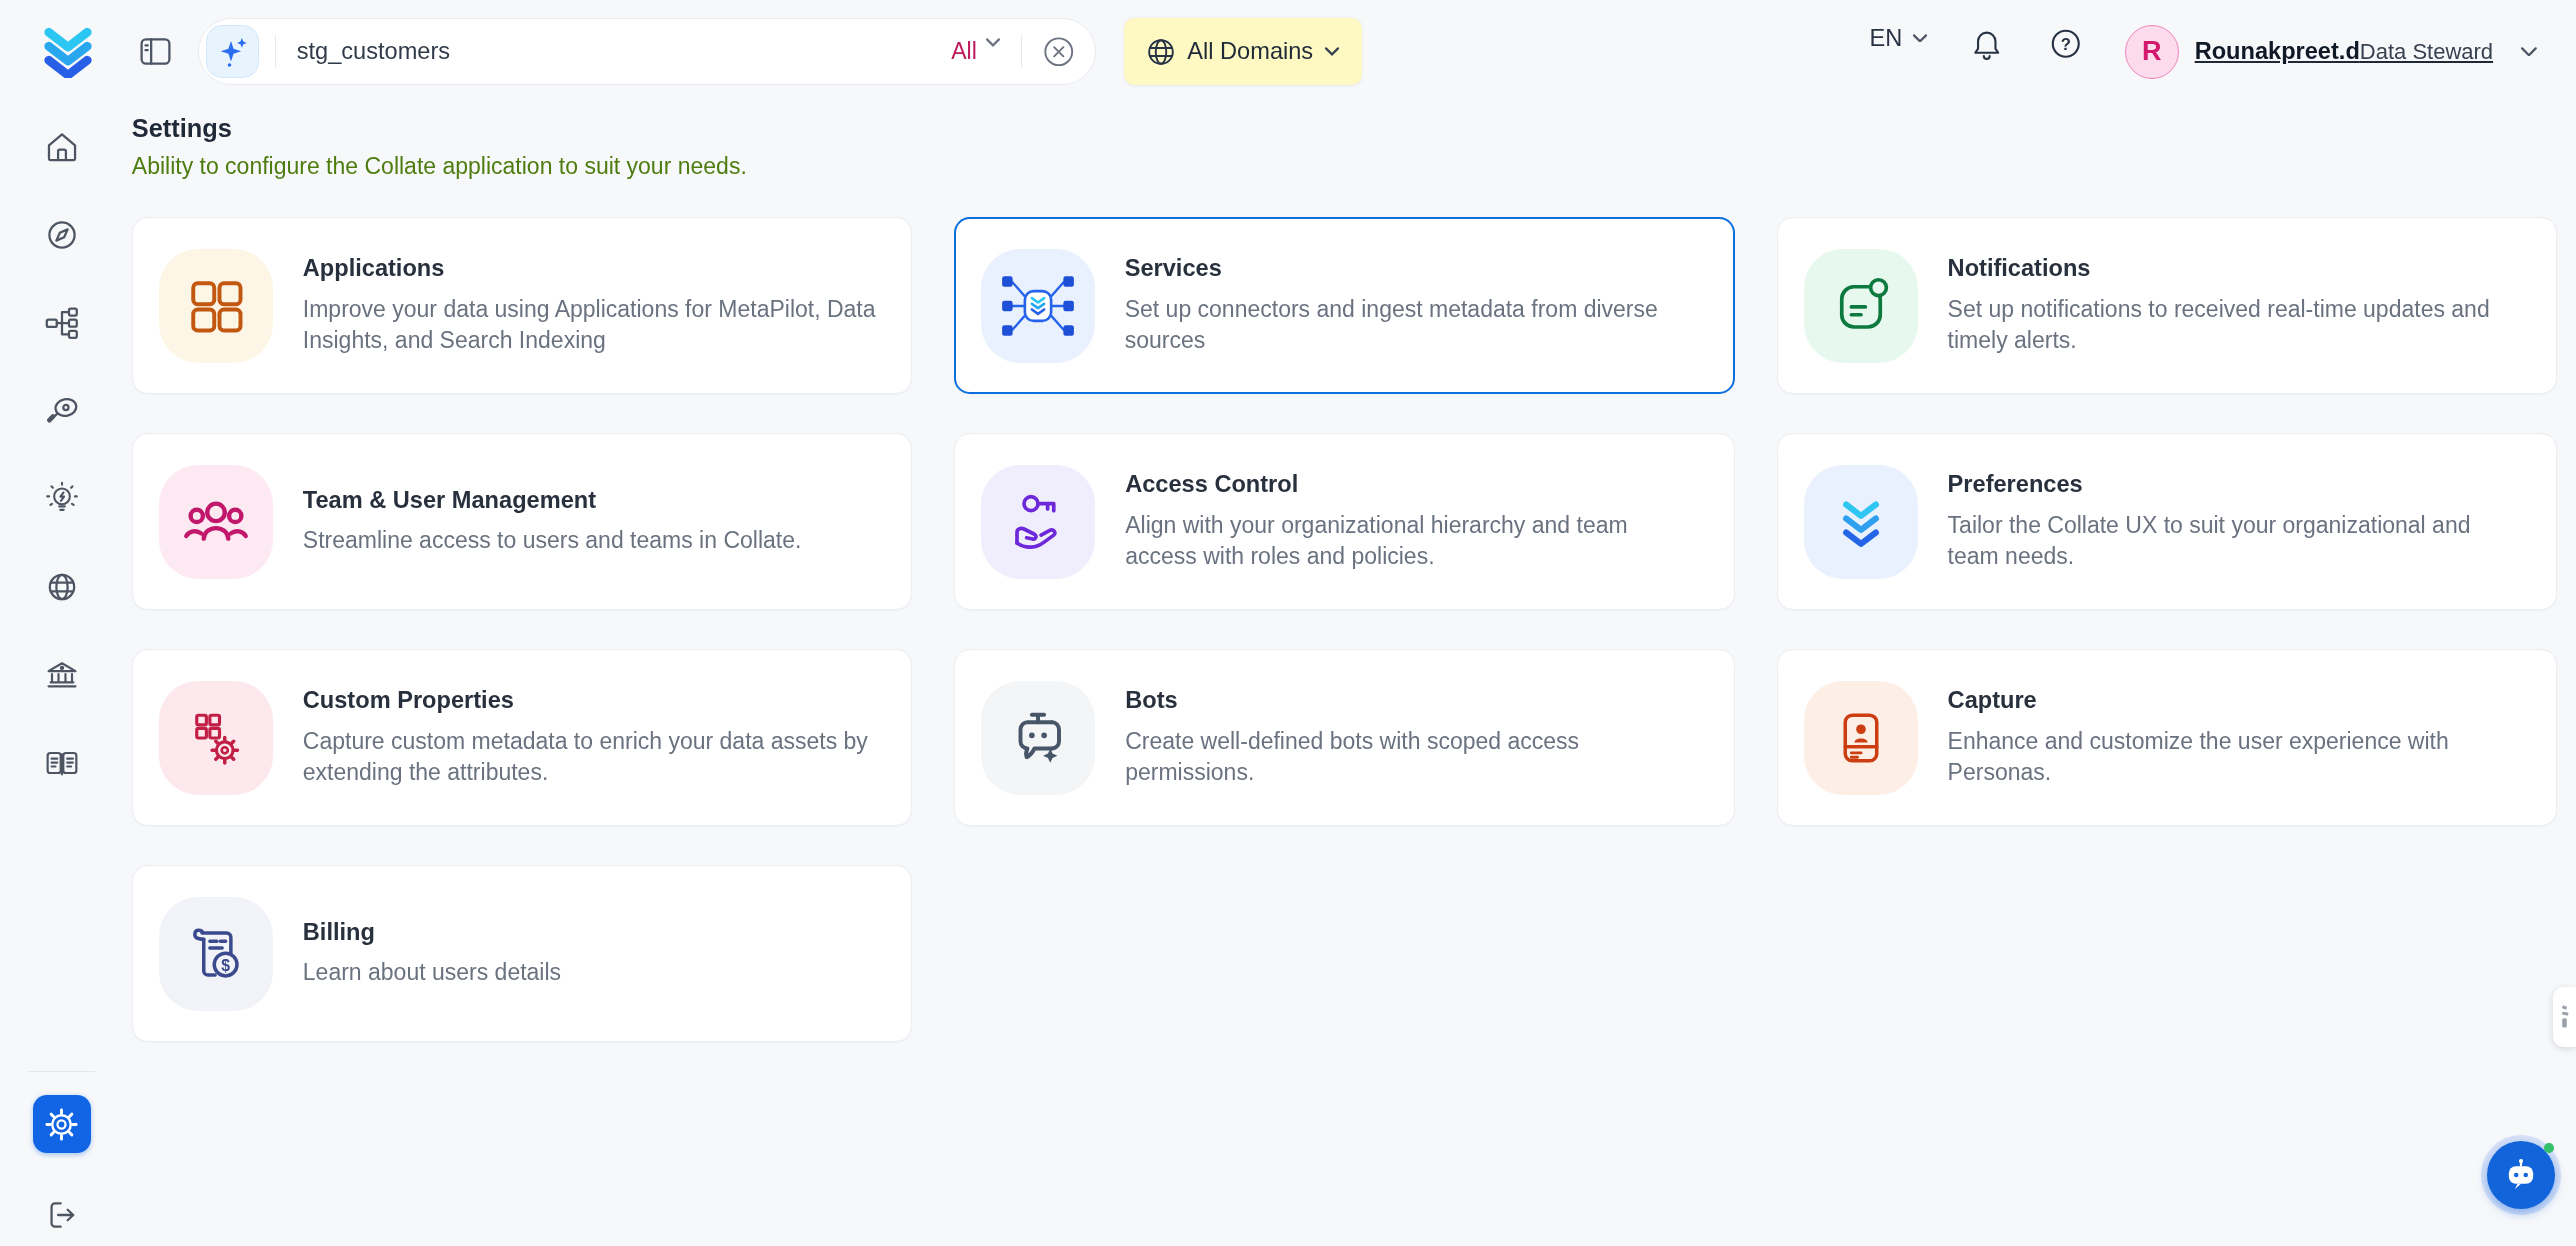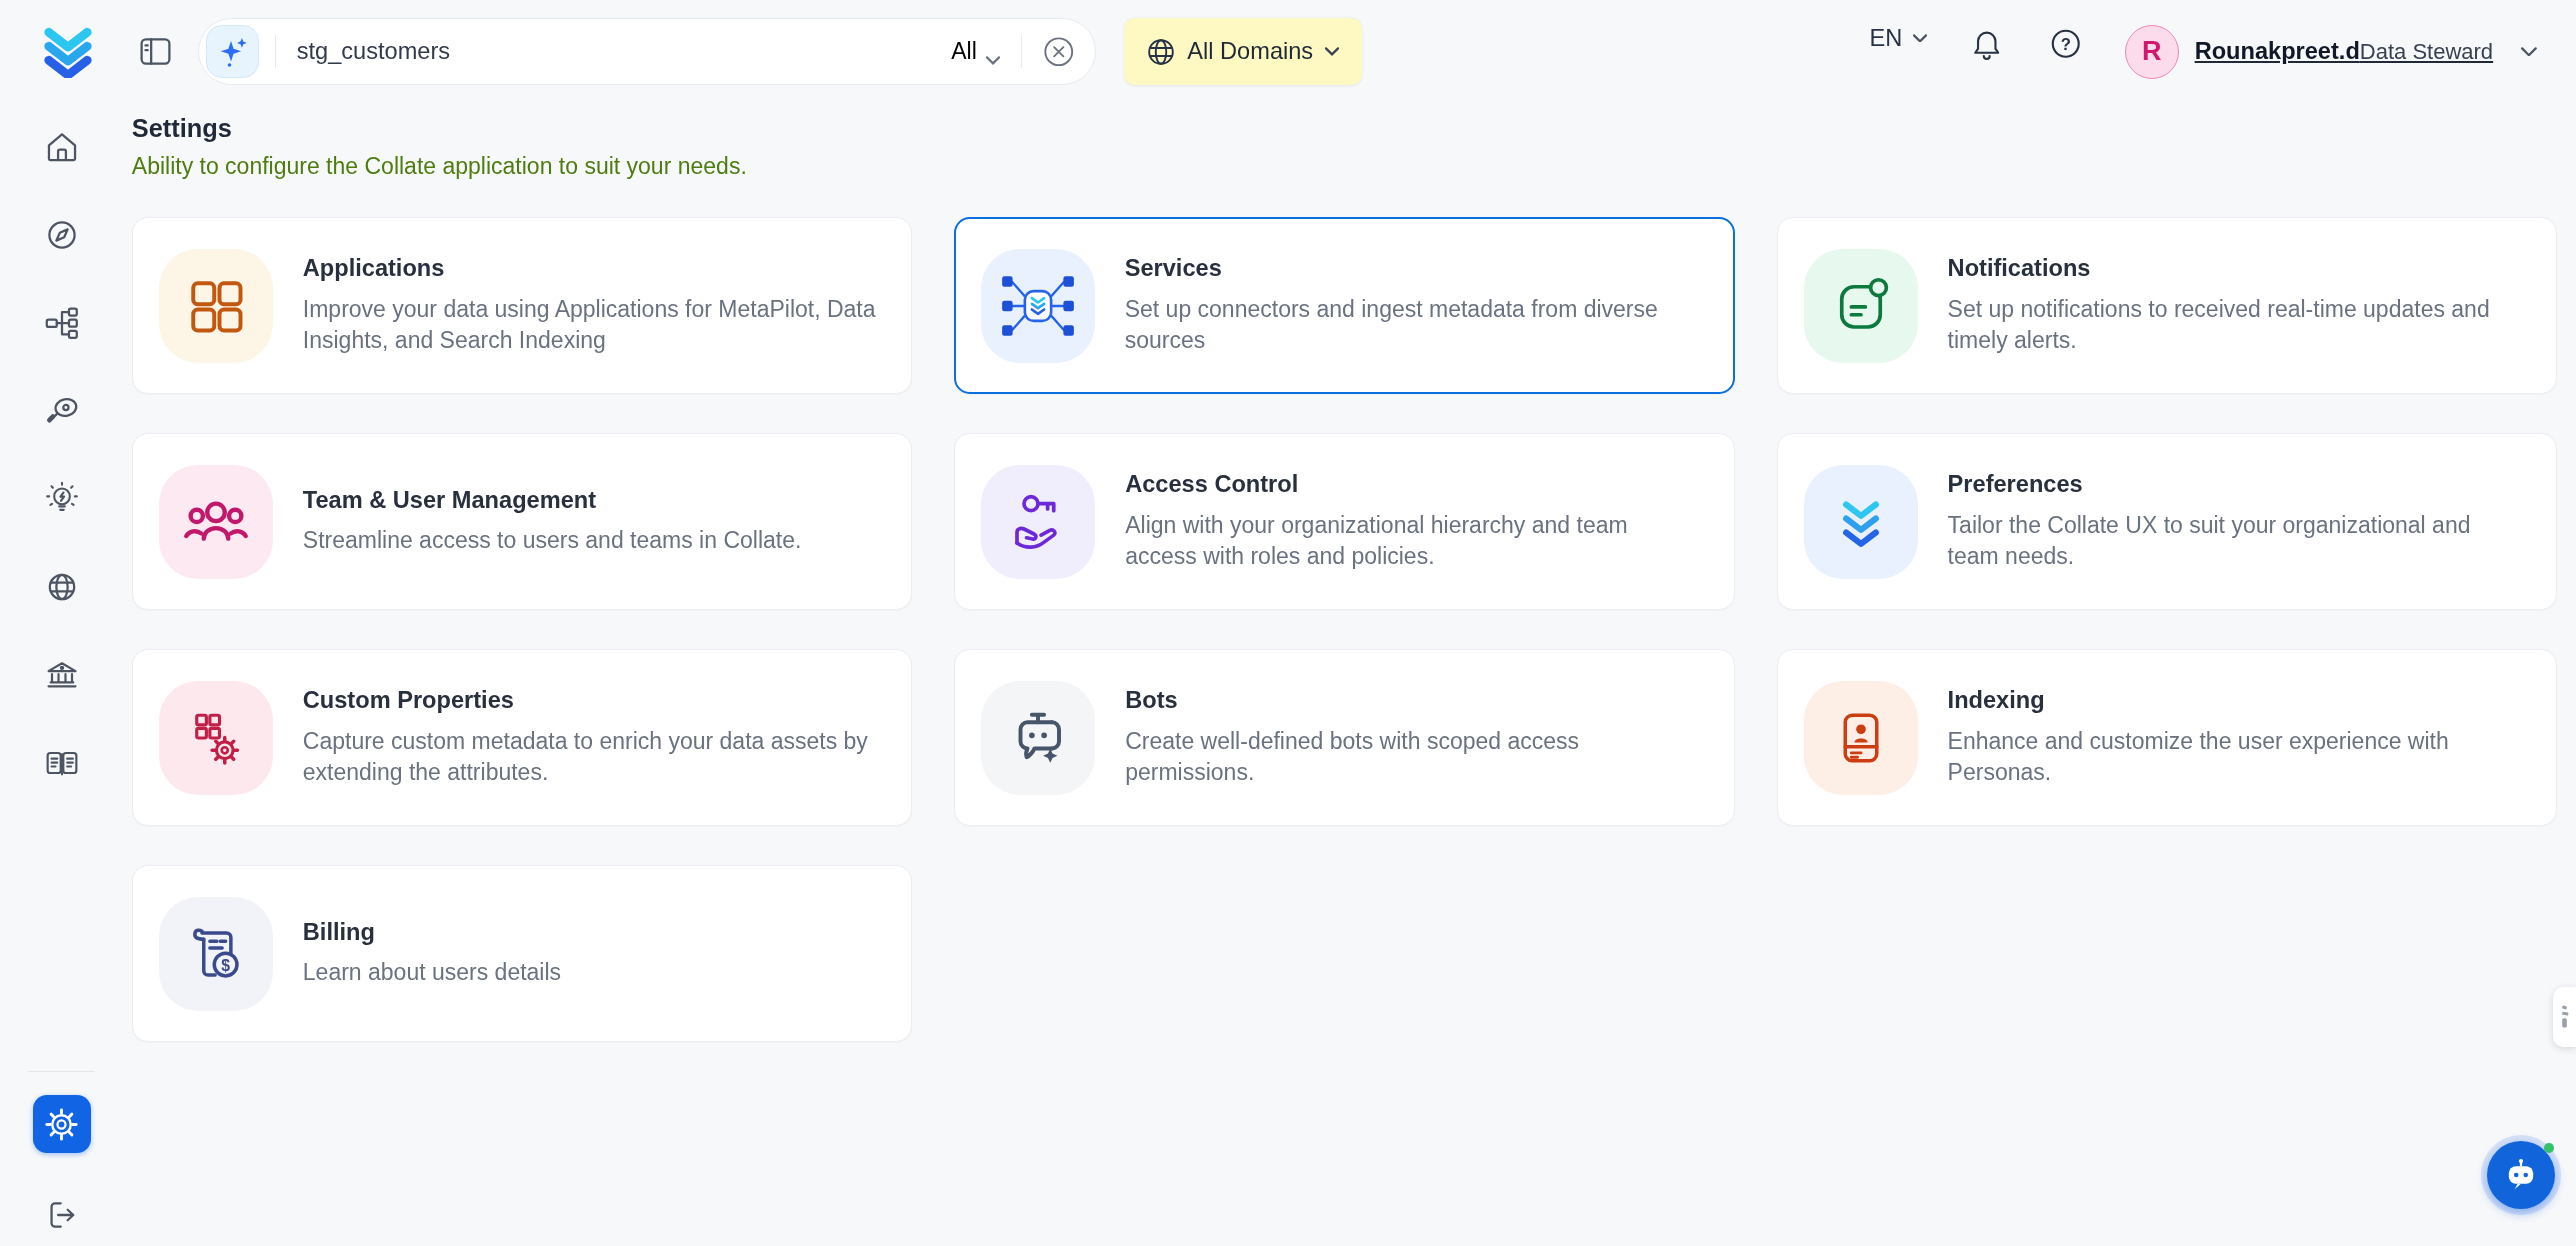--- a/index.html
+++ b/index.html
@@ -13,21 +13,21 @@
   .logo-svg { width:56px; height:53px; flex:0 0 auto; }
   .panel-toggle { margin-left:40px; width:39px; height:35px; display:flex; align-items:center; justify-content:center; cursor:pointer; }
   .search-pill {
     margin-left:23px; width:898px; height:67px; background:#ffffff;
     border:0.9px solid #e8ebf1; border-radius:35px; display:flex; align-items:center;
     padding:0 21px 0 7px;
   }
   .ai-chip { width:53px; height:53px; border-radius:15.8px; background:#e7f3fd; border:0.9px solid #d3e8fb; display:flex; align-items:center; justify-content:center; flex:0 0 auto; }
   .search-divider { width:0.9px; height:33px; background:#e6e9ef; margin-left:15.8px; }
   .search-input { flex:1; border:none; outline:none; background:transparent; font-family:inherit; font-size:23.6px; color:#323b49; margin-left:21px; }
-  .scope { display:flex; align-items:flex-end; gap:8.8px; color:#000000; font-size:23px; cursor:pointer; }
+  .scope { display:flex; align-items:flex-start; gap:8.8px; color:#be185d; font-size:23px; cursor:pointer; }
   .pill-right-divider { width:0.9px; height:33px; background:#e6e9ef; margin:0 21px; }
   .domains-btn {
     margin-left:28px; height:67px; background:#fef9c3; border-radius:10.5px;
     box-shadow:0 0.9px 2.6px rgba(16,24,40,.08); display:flex; align-items:center; gap:12.3px;
     padding:0 23px; font-size:23.6px; color:#1f2937; font-weight:500; cursor:pointer;
   }
   .topbar-spacer { flex:1; }
   .top-right { display:flex; align-items:flex-start; gap:40px; }
   .lang { display:flex; align-items:center; gap:10.5px; font-size:23.6px; color:#273244; cursor:pointer; }
   .icon-btn { width:39px; height:39px; display:flex; align-items:center; justify-content:center; cursor:pointer; }
@@ -394,21 +394,21 @@
         <div class="tile" style="background:#fdefe6">
           <svg width="84" height="84" viewBox="0 0 96 96" fill="none" stroke="#cc3d12" stroke-width="4" stroke-linecap="round">
             <rect x="30" y="22" width="36" height="52" rx="8"></rect>
             <circle cx="48" cy="38" r="5.5" fill="#cc3d12" stroke="none"></circle>
             <path d="M40.5 53 c0 -6 15 -6 15 0 z" fill="#cc3d12" stroke="none"></path>
             <path d="M30 58 h36"></path>
             <path d="M37 65 h11 M37 70 h7" stroke-width="3.4"></path>
           </svg>
         </div>
         <div class="card-text">
-          <div class="card-title">Indexing</div>
+          <div class="card-title">Capture</div>
           <div class="card-desc">Enhance and customize the user experience with Personas.</div>
         </div>
       </div>
 
       <div class="card">
         <div class="tile" style="background:#f2f3f8">
           <svg width="84" height="84" viewBox="0 0 96 96" fill="none" stroke="#3b4a8c" stroke-width="4" stroke-linecap="round" stroke-linejoin="round">
             <path d="M34 31 c-8 0 -11 -2 -10 -7 c0.8 -3.5 5 -4 8 -2"></path>
             <path d="M32 24 h28 a5 5 0 0 1 5 5 v28"></path>
             <path d="M34 31 v36 c0 3 2 5 5 5 h8"></path>

